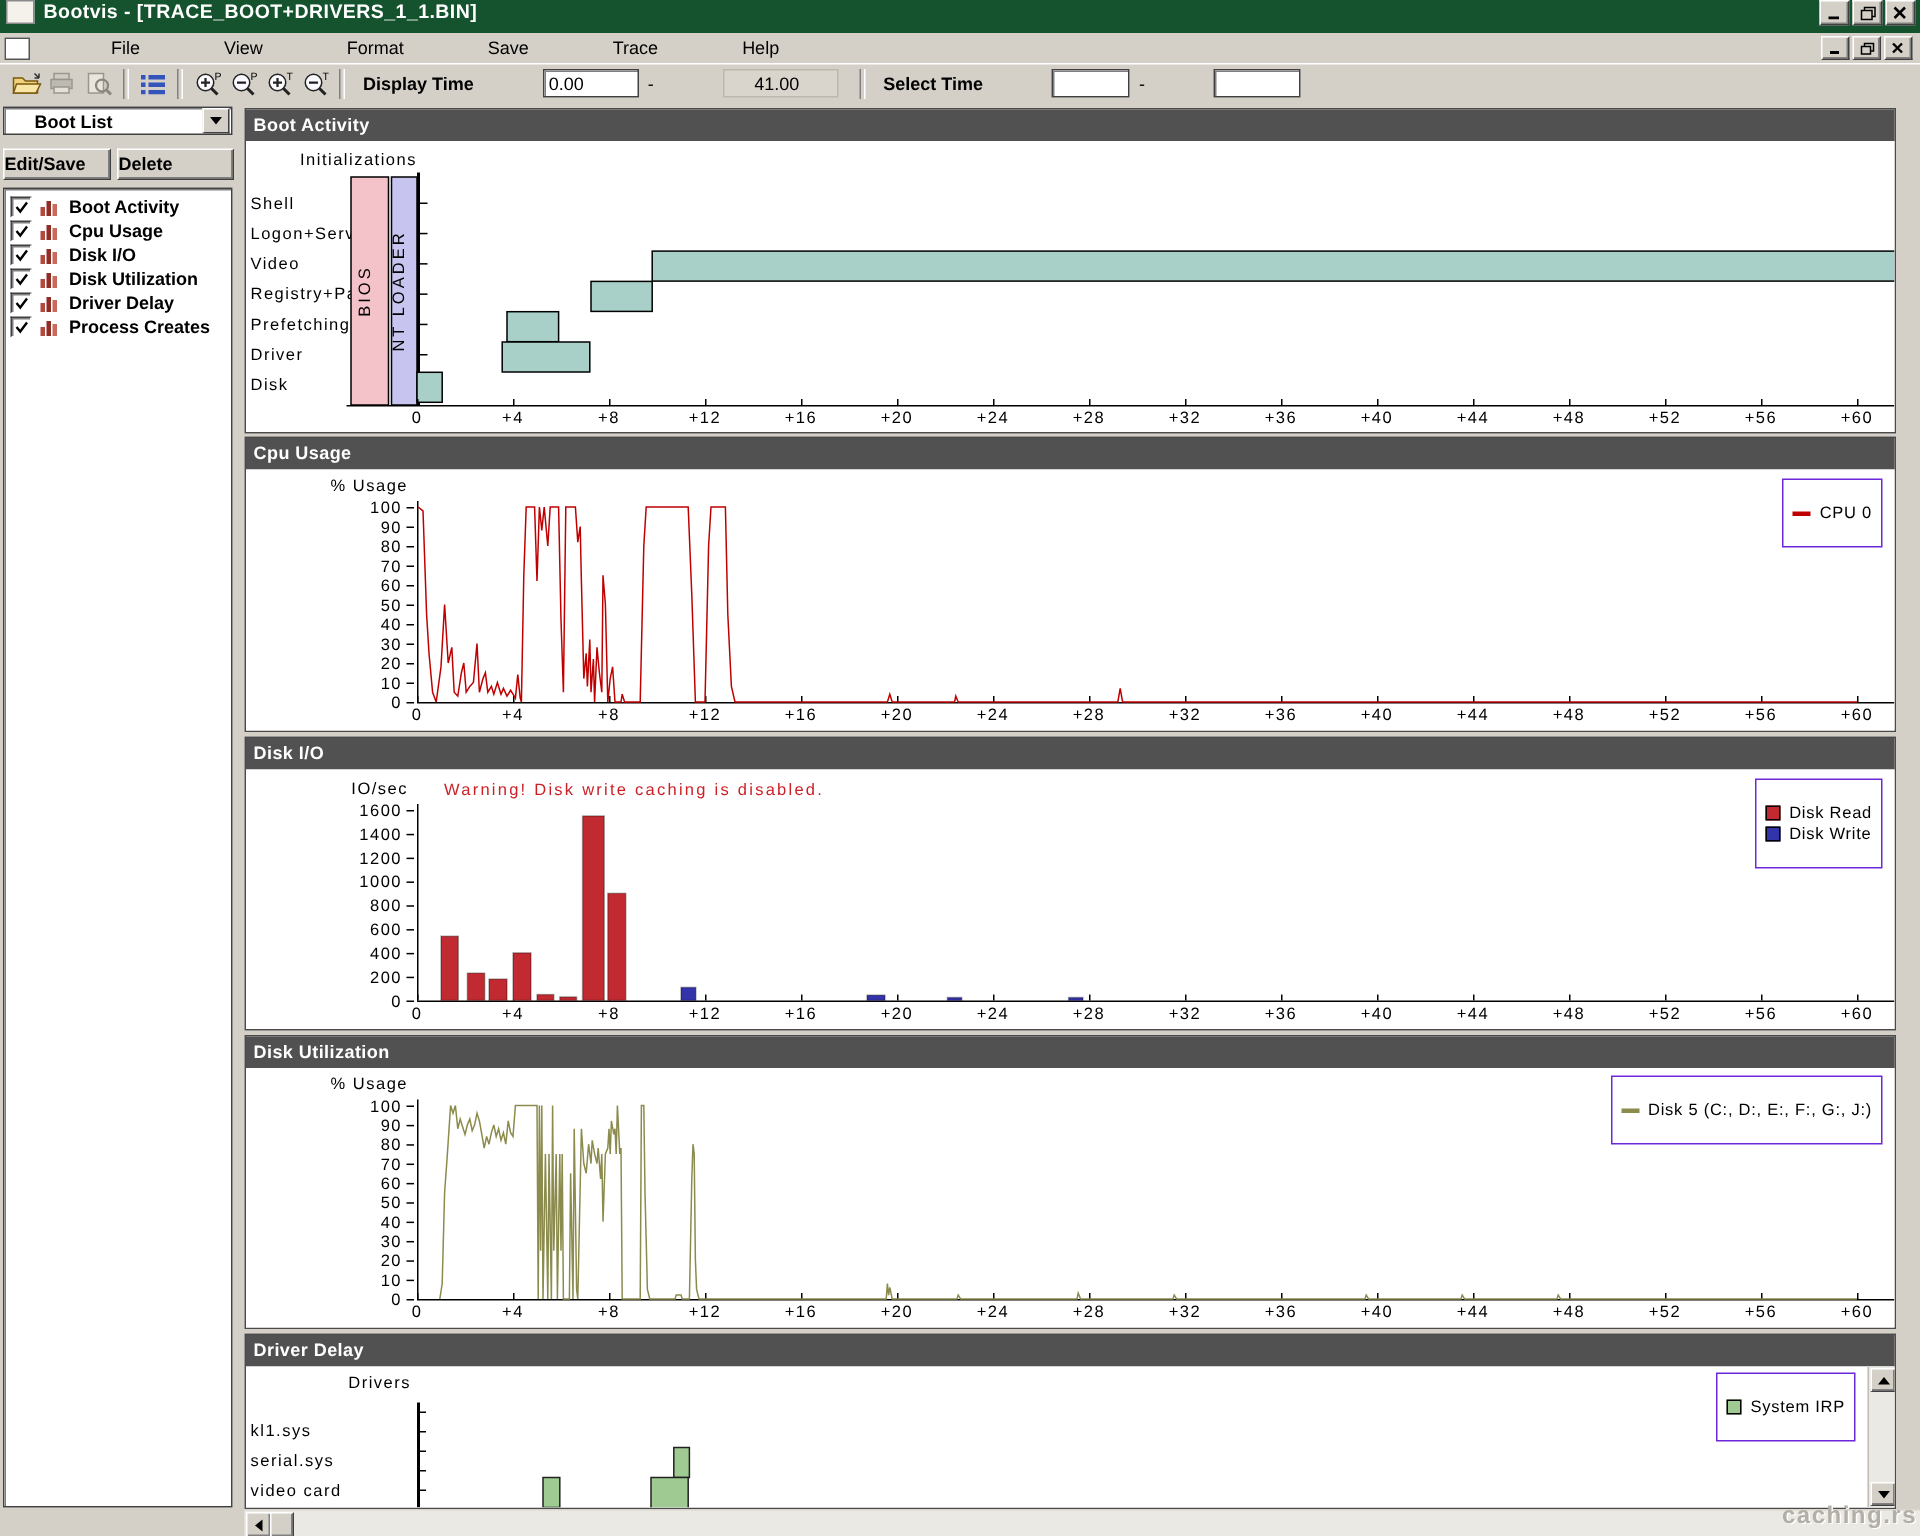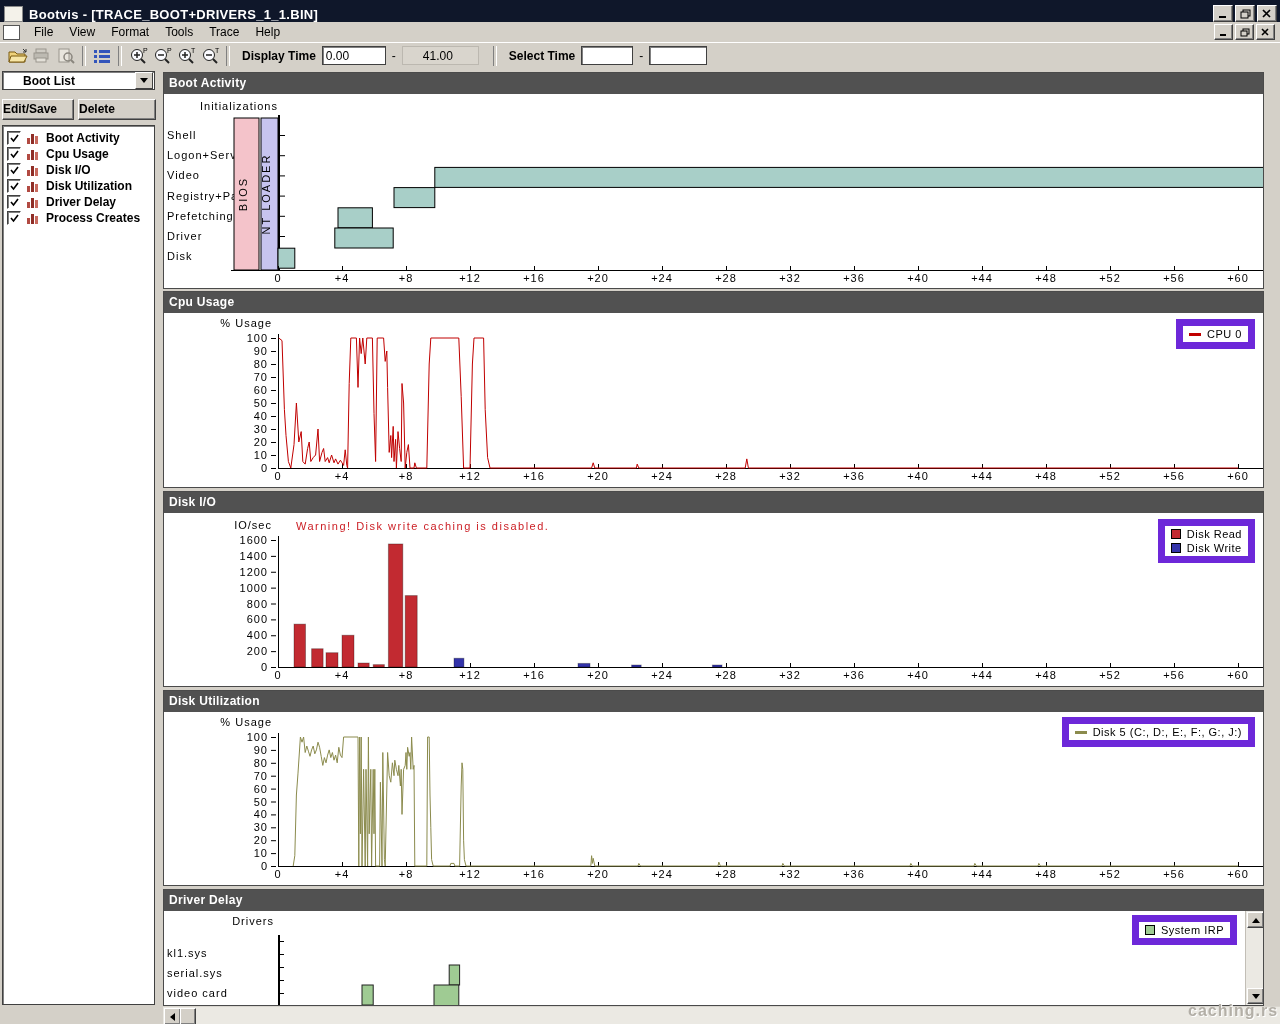--- a/index.html
+++ b/index.html
@@ -1,42 +1,42 @@
 <!DOCTYPE html>
 <html><head>
 <meta charset="utf-8">
 <style>
   html,body{margin:0;padding:0}
   body{width:1280px;height:1024px;overflow:hidden;position:relative;background:#d4d0c8;
        font-family:"Liberation Sans",sans-serif;font-size:12px;color:#000;}
   
-  .titlebar{position:absolute;left:0;top:0;width:1280px;height:22px;background:#0f172a;
-            display:flex;align-items:flex-end;padding-left:4px;box-sizing:border-box;}
+  .titlebar{position:absolute;left:0;top:0;width:1280px;height:22px;background:#14532d;
+            display:flex;align-items:flex-start;padding-left:4px;box-sizing:border-box;}
   .titlebar .app-icon{width:17px;height:14px;background:#f4f2ea;border:1px solid #8a8a8a;margin-right:6px;}
   .titlebar .title-text{color:#fff;font-weight:bold;font-size:13px;letter-spacing:.3px;}
   .winbtns{margin-left:auto;margin-right:3px;display:flex;gap:2px;}
   .wbtn{width:18px;height:15px;background:#d4d0c8;border:1px solid;border-color:#fff #404040 #404040 #fff;
         display:flex;align-items:center;justify-content:center;box-shadow:inset -1px -1px 0 #808080;}
   .wbtn svg{display:block}
   
   .menubar{position:absolute;left:0;top:22px;width:1280px;height:20px;background:#d4d0c8;
            display:flex;align-items:center;border-bottom:1px solid #d4d0c8;}
   .mdi-icon{width:15px;height:13px;background:#fff;border:1px solid #555;margin:0 6px 0 3px;}
-  .menu-item{padding:2px 8px;cursor:default;}
+  .menu-item{padding:2px 8px;cursor:default;margin-left:40px;}
   .mdibtns{margin-left:auto;margin-right:5px;display:flex;gap:2px;}
   .mdibtn{width:17px;height:14px;background:#d4d0c8;border:1px solid;border-color:#fff #404040 #404040 #fff;
           display:flex;align-items:center;justify-content:center;box-shadow:inset -1px -1px 0 #808080;}
   
   .toolbar{position:absolute;left:0;top:42px;width:1280px;height:26px;background:#d4d0c8;
            border-top:1px solid #fff;display:flex;align-items:center;padding-left:6px;box-sizing:border-box;}
   .tbtn{width:24px;height:22px;display:flex;align-items:center;justify-content:center;}
   .tsep{width:2px;height:20px;border-left:1px solid #808080;border-right:1px solid #fff;margin:0 4px;}
   .tlabel{margin:0 6px 0 8px;font-weight:bold;}
   .tinput{height:17px;border:1px solid #404040;box-shadow:inset 1px 1px 0 #808080;background:#fff;
-          font-family:inherit;font-size:12px;padding:0 3px;}
+          font-family:inherit;font-size:12px;padding:0 3px;margin-left:40px;}
   .tinput.flat{border:1px solid #bcb8b0;box-shadow:none;background:#d9d5cd;}
   .dash{margin:0 6px;}
   
   .combo{position:absolute;left:2px;top:71px;width:153px;height:19px;background:#fff;
          border:1px solid #404040;box-shadow:inset 1px 1px 0 #808080;display:flex;align-items:center;box-sizing:border-box;}
   .combo .combo-text{font-weight:bold;padding-left:20px;flex:1;}
   .combo .combo-btn{width:16px;height:15px;margin-right:1px;background:#d4d0c8;border:1px solid;
          border-color:#fff #404040 #404040 #fff;display:flex;align-items:center;justify-content:center;}
   .arrow-down{width:0;height:0;border-left:4px solid transparent;border-right:4px solid transparent;border-top:5px solid #000;}
   .arrow-up{width:0;height:0;border-left:4px solid transparent;border-right:4px solid transparent;border-bottom:5px solid #000;}
@@ -47,21 +47,21 @@
            border:1px solid #404040;box-shadow:inset 1px 1px 0 #808080;box-sizing:border-box;padding-top:4px;}
   .litem{display:flex;align-items:center;height:16px;padding-left:4px;gap:5px;font-weight:bold;}
   .chk{width:12px;height:12px;background:#fff;border:1px solid;border-color:#404040 #fff #fff #404040;
        box-shadow:inset 1px 1px 0 #808080;display:flex;align-items:center;justify-content:center;flex:0 0 auto;}
   
   .panel{position:absolute;left:163px;width:1101px;border:1px solid #4a4a4a;box-sizing:border-box;background:#fff;}
   .panel-header{height:21px;background:#515151;color:#fff;font-weight:bold;font-size:12px;
                 line-height:21px;padding-left:5px;letter-spacing:.3px;}
   .panel-body{position:relative;height:calc(100% - 21px);overflow:hidden;background:#fff;}
   svg text{font-family:"Liberation Sans",sans-serif;font-size:11px;letter-spacing:1px;fill:#000;}
-  .legend{position:absolute;background:#fff;border:7px solid #6d28d9;padding:2px 6px;font-size:11px;
+  .legend{position:absolute;background:#fff;border:1px solid #6d28d9;padding:16px 6px;font-size:11px;
           letter-spacing:.5px;display:flex;flex-direction:column;gap:2px;}
   .lrow{display:flex;align-items:center;gap:6px;white-space:nowrap;}
   .sw.dashsw{width:12px;height:3px;}
   .sw.square{width:8px;height:8px;border:1px solid #000;}
   
   .vscroll{position:absolute;right:0;top:0;width:17px;height:100%;background:#ebe9e3;border-left:1px solid #c2beb6;}
   .scbtn{position:absolute;left:1px;width:15px;height:14px;background:#d4d0c8;border:1px solid;
          border-color:#fff #404040 #404040 #fff;box-shadow:inset -1px -1px 0 #808080;
          display:flex;align-items:center;justify-content:center;}
   .hscroll{position:absolute;left:163px;top:1006px;width:1117px;height:17px;background:#ebe9e3;border-top:1px solid #d9d6cf;}
@@ -97,21 +97,21 @@
         </svg>
       </div>
   </div>
 </div>
 
 <div class="menubar">
   <div class="mdi-icon"></div>
   <div class="menu-item">File</div>
   <div class="menu-item">View</div>
   <div class="menu-item">Format</div>
-  <div class="menu-item">Tools</div>
+  <div class="menu-item">Save</div>
   <div class="menu-item">Trace</div>
   <div class="menu-item">Help</div>
   <div class="mdibtns">
     <div class="mdibtn">
         <svg width="9" height="8">
           <rect x="1" y="6" width="6" height="2" fill="#000"></rect>
         </svg>
       </div>
     <div class="mdibtn">
         <svg width="10" height="9">

